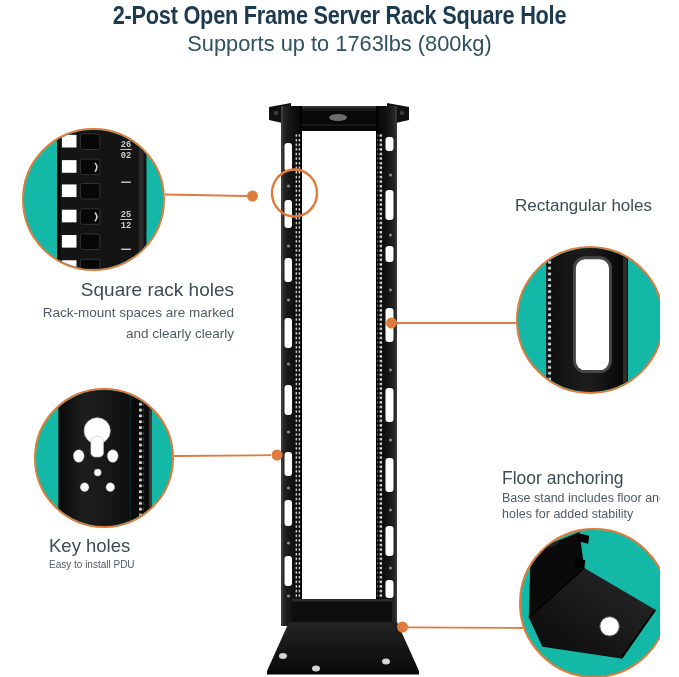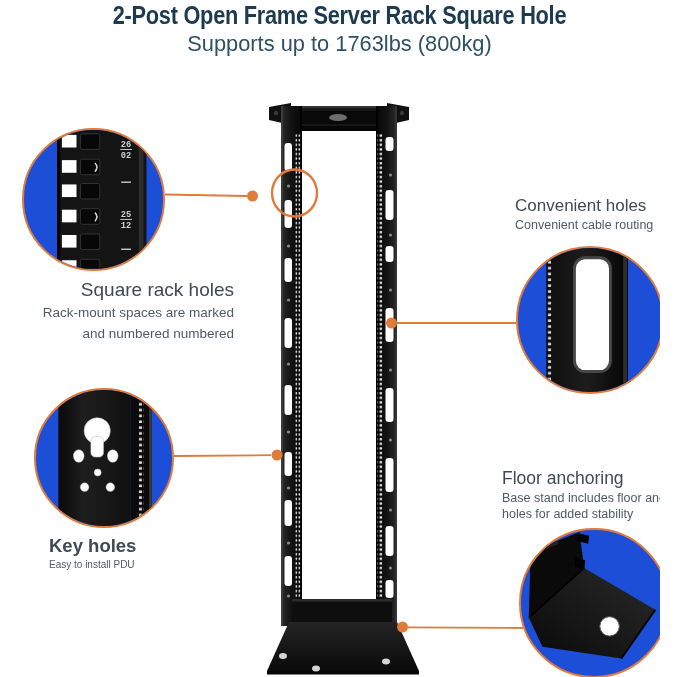--- a/index.html
+++ b/index.html
@@ -8,35 +8,35 @@
   
   .header{position:absolute;left:0;top:2px;width:100%;text-align:center;}
   .title{margin:0;font-size:25px;font-weight:700;color:#1C3A50;letter-spacing:-0.3px;
          transform:scaleX(0.87);transform-origin:50% 50%;line-height:1.1;}
   .subtitle{margin:2px 0 0 0;font-size:22.5px;font-weight:400;color:#2E5065;
             transform:scaleX(0.97);transform-origin:50% 50%;line-height:1.1;}
   
   .scene{position:absolute;left:0;top:0;width:679px;height:677px;}
   
   .bubble{position:absolute;border:2.5px solid #DF7B3B;border-radius:50%;
-          background:#1d4ed8;overflow:hidden;box-sizing:border-box;}
+          background:#14b8a6;overflow:hidden;box-sizing:border-box;}
   .bubble svg{display:block;width:100%;height:100%;}
   .b1{left:3px;top:128px;width:143px;height:143px;}
   .b2{left:15px;top:388px;width:140px;height:140px;}
   .b3{left:497px;top:246px;width:148px;height:148px;}
   .b4{left:500px;top:528px;width:150px;height:150px;}
   
   .ctext{position:absolute;}
   .c1t{left:20px;top:279px;width:195px;text-align:right;}
   .c2t{left:30px;top:535px;width:205px;}
   .c3t{left:496px;top:196px;width:165px;}
   .c4t{left:483px;top:468px;width:202px;}
   .chead{font-weight:400;color:#3E4A54;line-height:1.2;}
   .c1t .chead{font-size:19px;}
-  .c2t .chead{font-size:18.5px;font-weight:bold;}
+  .c2t .chead{font-size:18.5px;}
   .c3t .chead{font-size:17px;}
   .c4t .chead{font-size:17.5px;}
   .cdesc{color:#4E5B66;margin-top:1px;}
   .c1t .cdesc{font-size:13.5px;line-height:1.55;}
   .c2t .cdesc{font-size:10px;line-height:1.4;}
   .c3t .cdesc{font-size:12.5px;line-height:1.3;}
   .c4t .cdesc{font-size:12.5px;line-height:1.3;}
 </style>
 </head>
 <body>
@@ -197,21 +197,21 @@
         <rect x="100" y="53" width="10" height="1.4"></rect>
         <text x="105" y="89">25</text>
         <rect x="99" y="91.5" width="12" height="1"></rect>
         <text x="105" y="101">12</text>
         <rect x="100" y="122" width="10" height="1.4"></rect>
       </g>
     </svg>
   </div>
   <div class="ctext c1t">
     <div class="chead">Square rack holes</div>
-    <div class="cdesc">Rack-mount spaces are marked and numbered numbered</div>
+    <div class="cdesc">Rack-mount spaces are marked and clearly clearly</div>
   </div>
 
   <div class="bubble b2">
     <svg viewBox="0 0 140 140">
       <defs>
         <linearGradient id="plateG" x1="0" y1="0" x2="1" y2="0">
           <stop offset="0" stop-color="#090909"></stop>
             <stop offset="0.35" stop-color="#1e1e1e"></stop>
             <stop offset="1" stop-color="#101010"></stop>
         </linearGradient>
@@ -254,22 +254,21 @@
           <rect x="0.8" y="1.4" width="3.2" height="2.6" fill="#dcdcdc"></rect>
         </pattern>
       </defs>
       <rect x="29" y="-5" width="84" height="158" fill="url(#railG3)"></rect>
       <rect x="30" y="-5" width="5" height="158" fill="url(#dashCol3)"></rect>
       <rect x="108" y="-5" width="4" height="158" fill="#2e2e2e"></rect>
       <rect x="58" y="10" width="37" height="117" rx="11" fill="#ffffff" stroke="#474747" stroke-width="3"></rect>
     </svg>
   </div>
   <div class="ctext c3t">
-    <div class="chead">Convenient holes</div>
-    <div class="cdesc">Convenient cable routing</div>
+    <div class="chead">Rectangular holes</div>
   </div>
 
   <div class="bubble b4">
     <svg viewBox="0 0 150 150">
       <defs>
         <linearGradient id="footG" x1="1" y1="0" x2="0" y2="1">
           <stop offset="0" stop-color="#2a2a2a"></stop>
             <stop offset="1" stop-color="#090909"></stop>
         </linearGradient>
       </defs>

